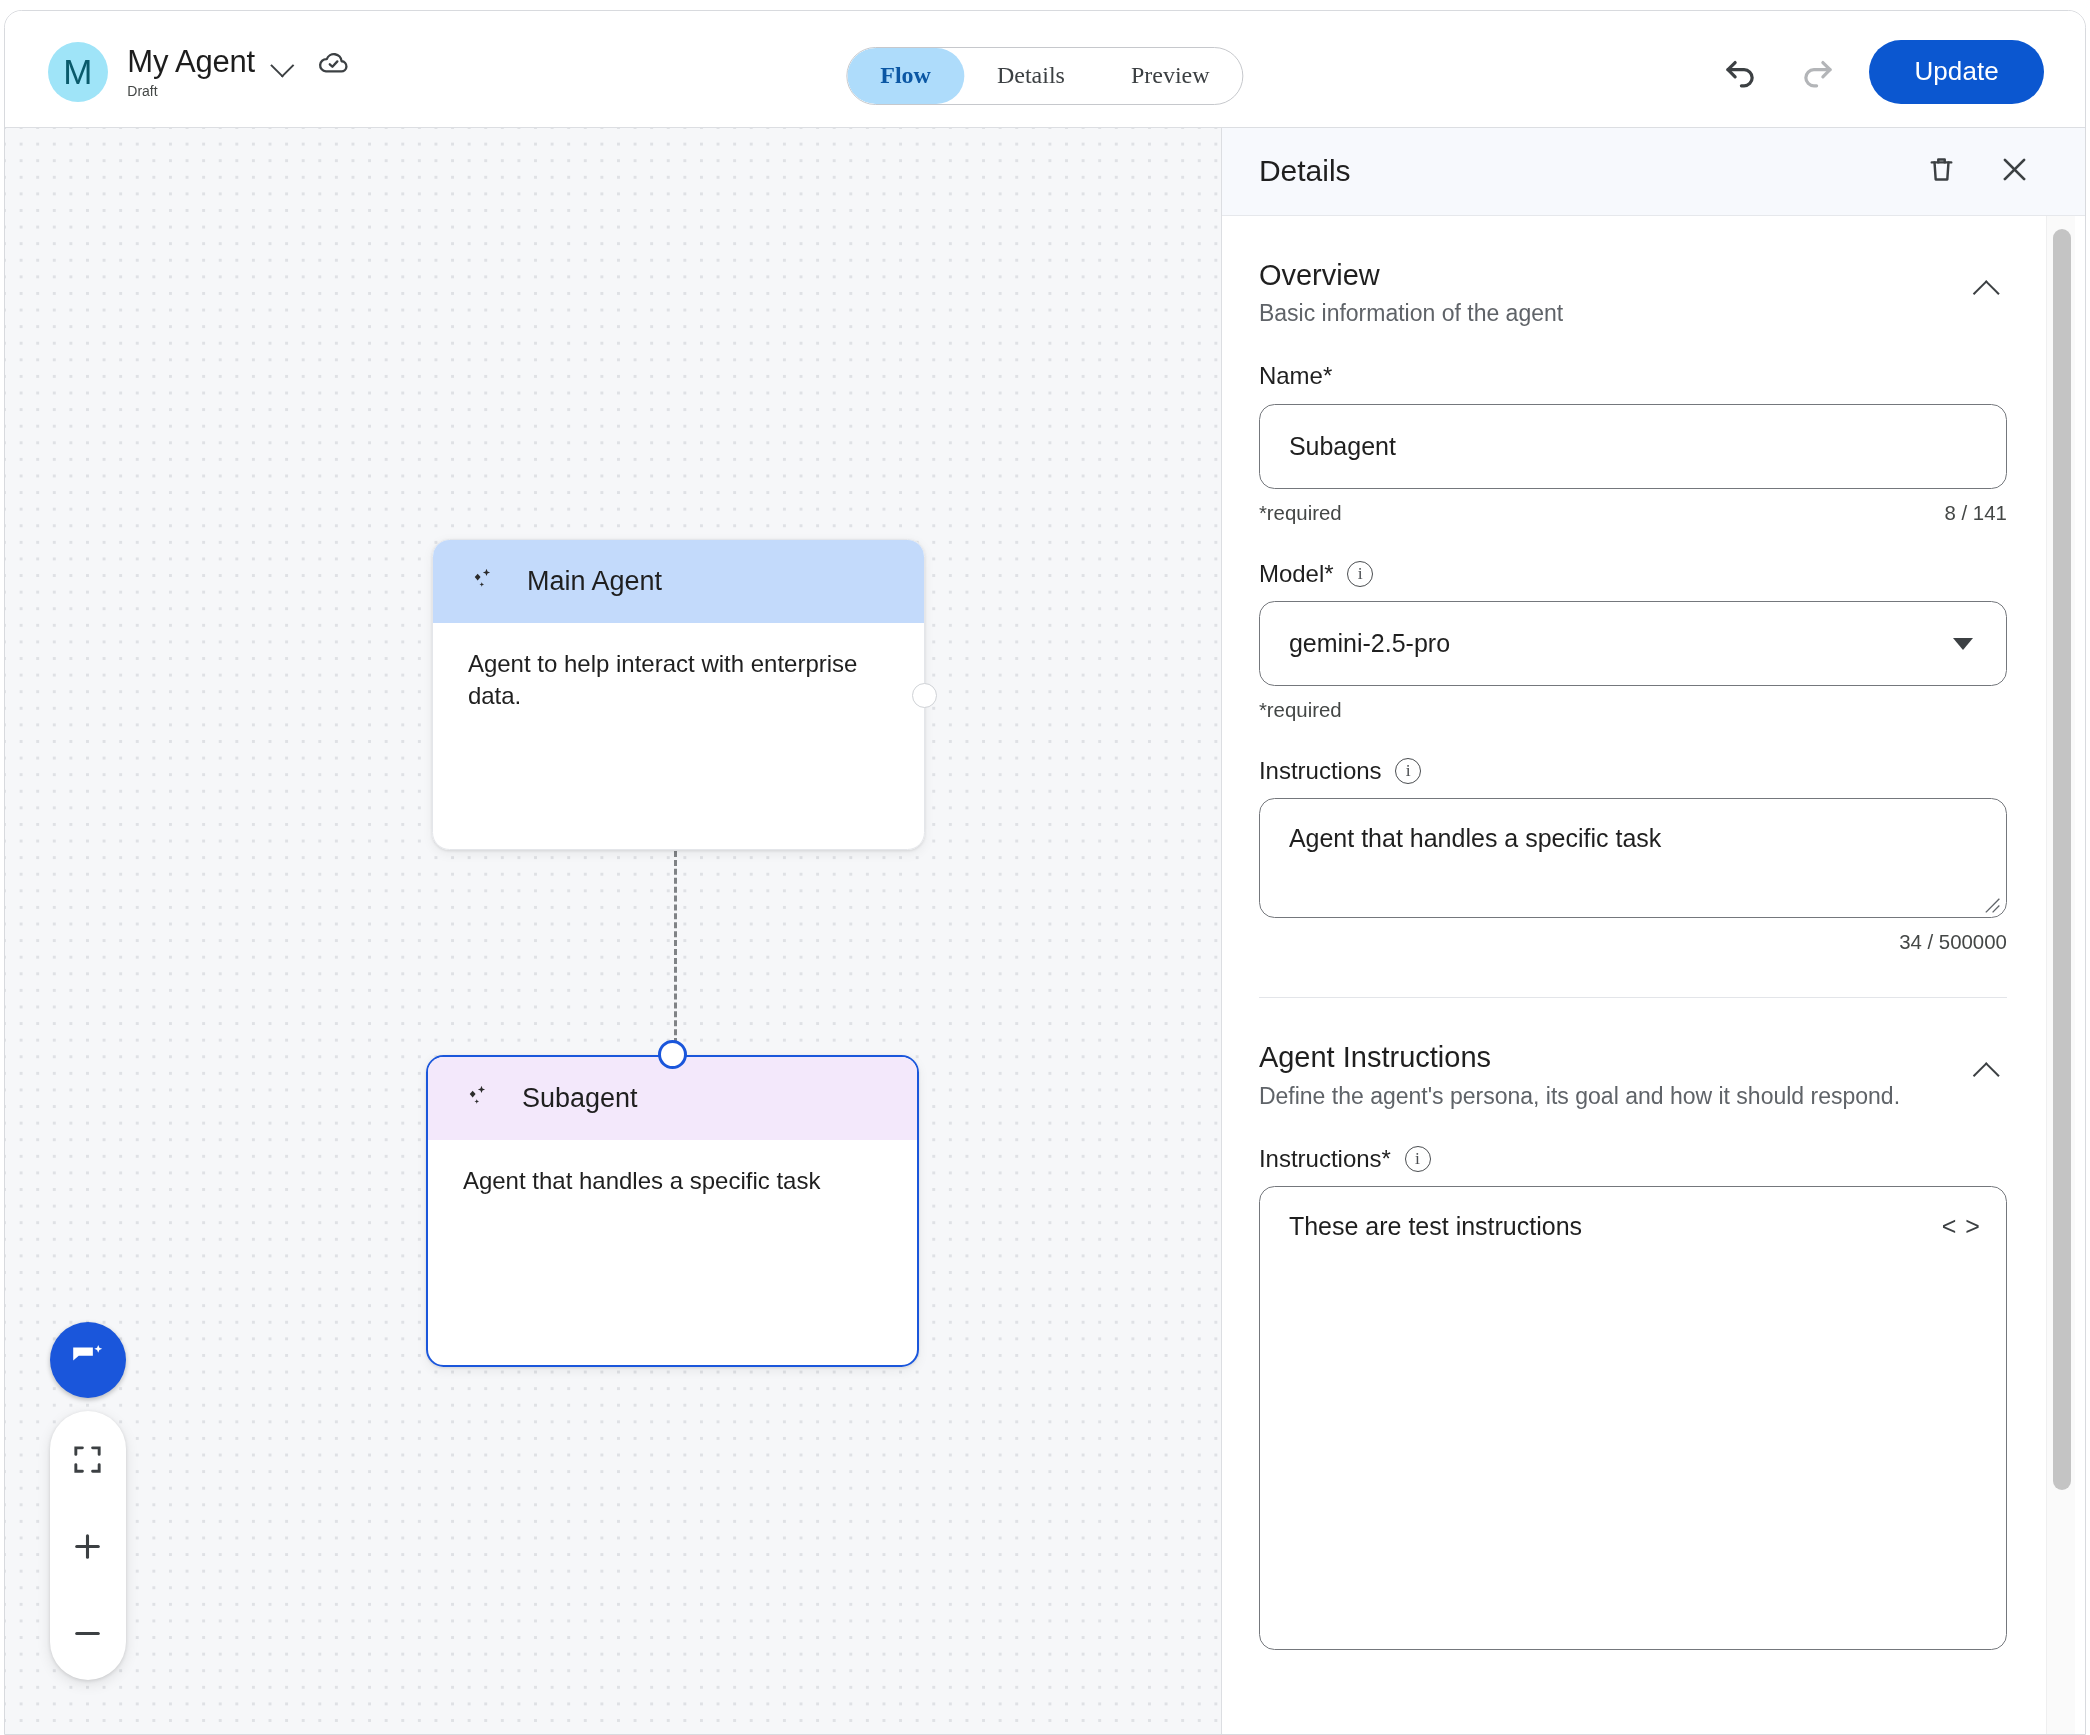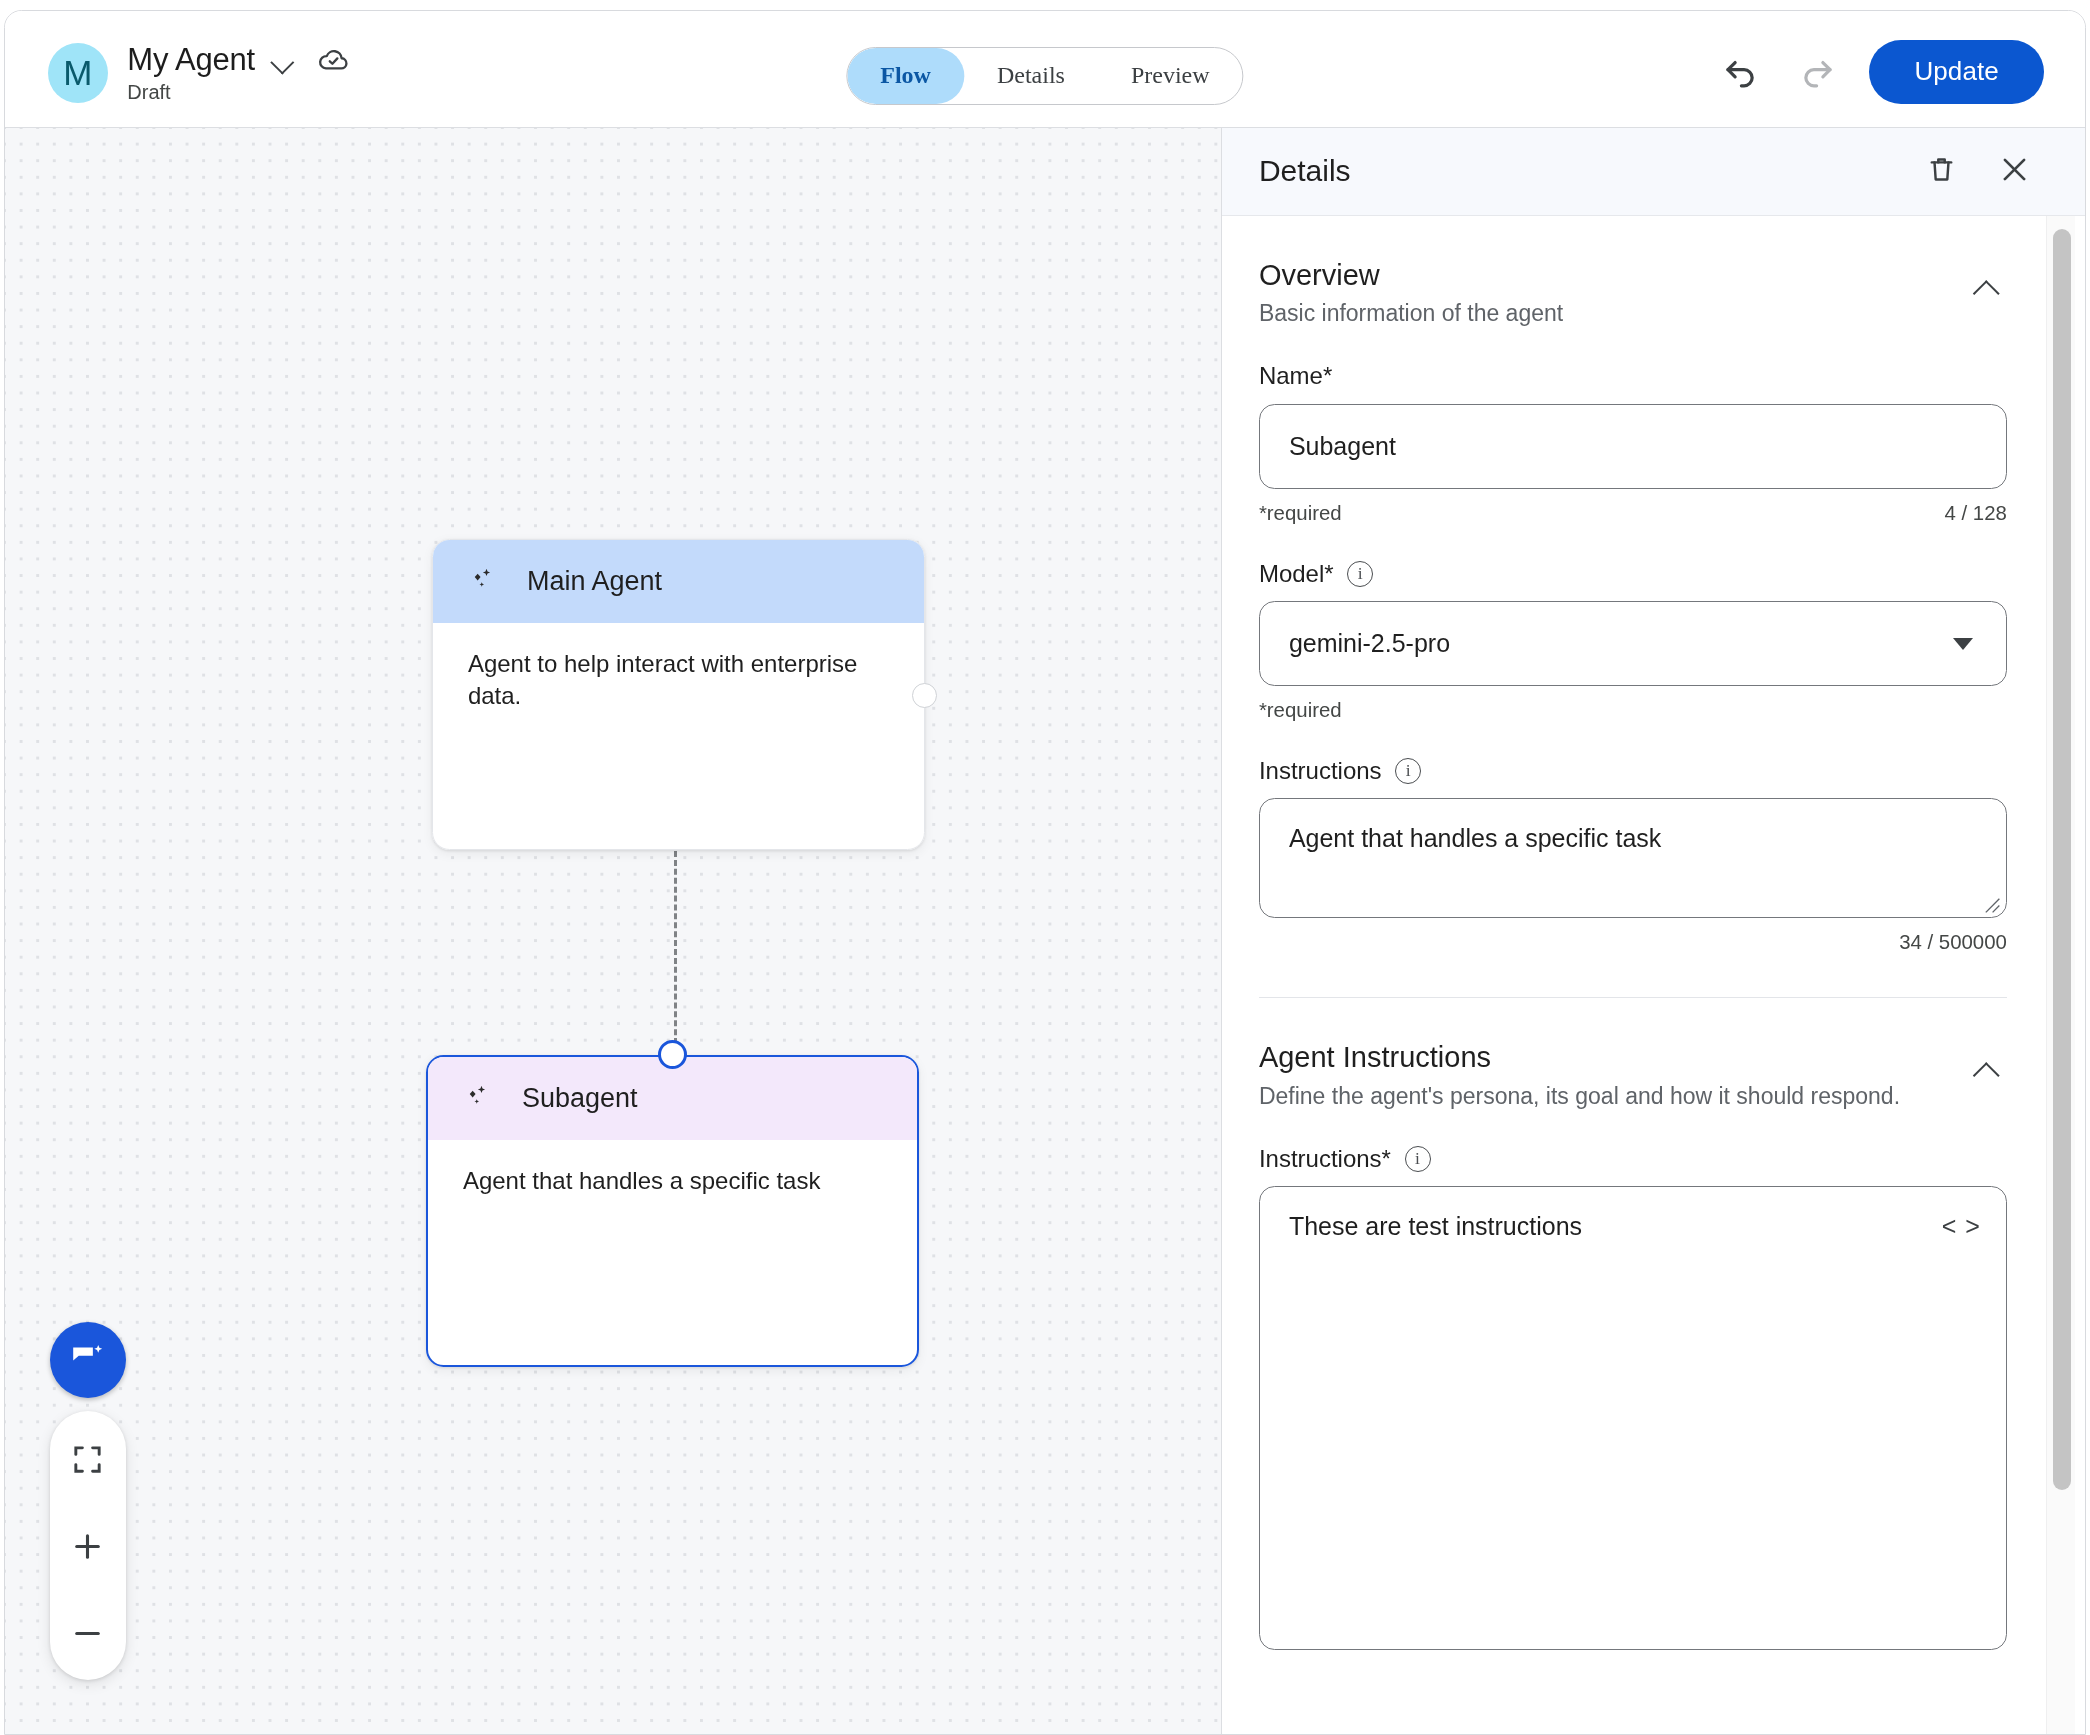--- a/index.html
+++ b/index.html
@@ -35,21 +35,21 @@
   .avatar {
     width: 60px; height: 60px; border-radius: 50%;
     background: #9fe4f8;
     display: flex; align-items: center; justify-content: center;
     color: #0a5a6b; font-size: 35px; font-weight: 400;
     line-height: 1;
   }
   .brand-text { display: flex; flex-direction: column; gap: 2.9px; }
   .brand-row { display: flex; align-items: center; gap: 15.5px; }
   .agent-title { font-size: 31px; color: #1d1d1d; font-weight: 400; letter-spacing: -0.2px; }
-  .agent-sub { font-size: 20px; color: #444746; }
+  .agent-sub { font-size: 14px; color: #444746; }
 
   .chev-down {
     width: 25px; height: 25px; position: relative; cursor: pointer;
   }
   .chev-down::after {
     content: ""; position: absolute; left: 3.9px; top: 6.8px;
     width: 14.6px; height: 14.6px;
     border-right: 2.5px solid #3c4043;
     border-bottom: 2.5px solid #3c4043;
     transform: rotate(45deg);
@@ -471,21 +471,21 @@
             <span class="chev-up"></span>
           </div>
 
           <div class="field">
             <div class="field-label">
               <span>Name*</span>
             </div>
             <div class="input-box">Subagent</div>
             <div class="helper-row">
               <span>*required</span>
-              <span>4 / 128</span>
+              <span>8 / 141</span>
             </div>
           </div>
 
           <div class="field">
             <div class="field-label">
               <span>Model*</span>
               <span class="info-icon">i</span>
             </div>
             <div class="input-box select-box">
               <span>gemini-2.5-pro</span>

